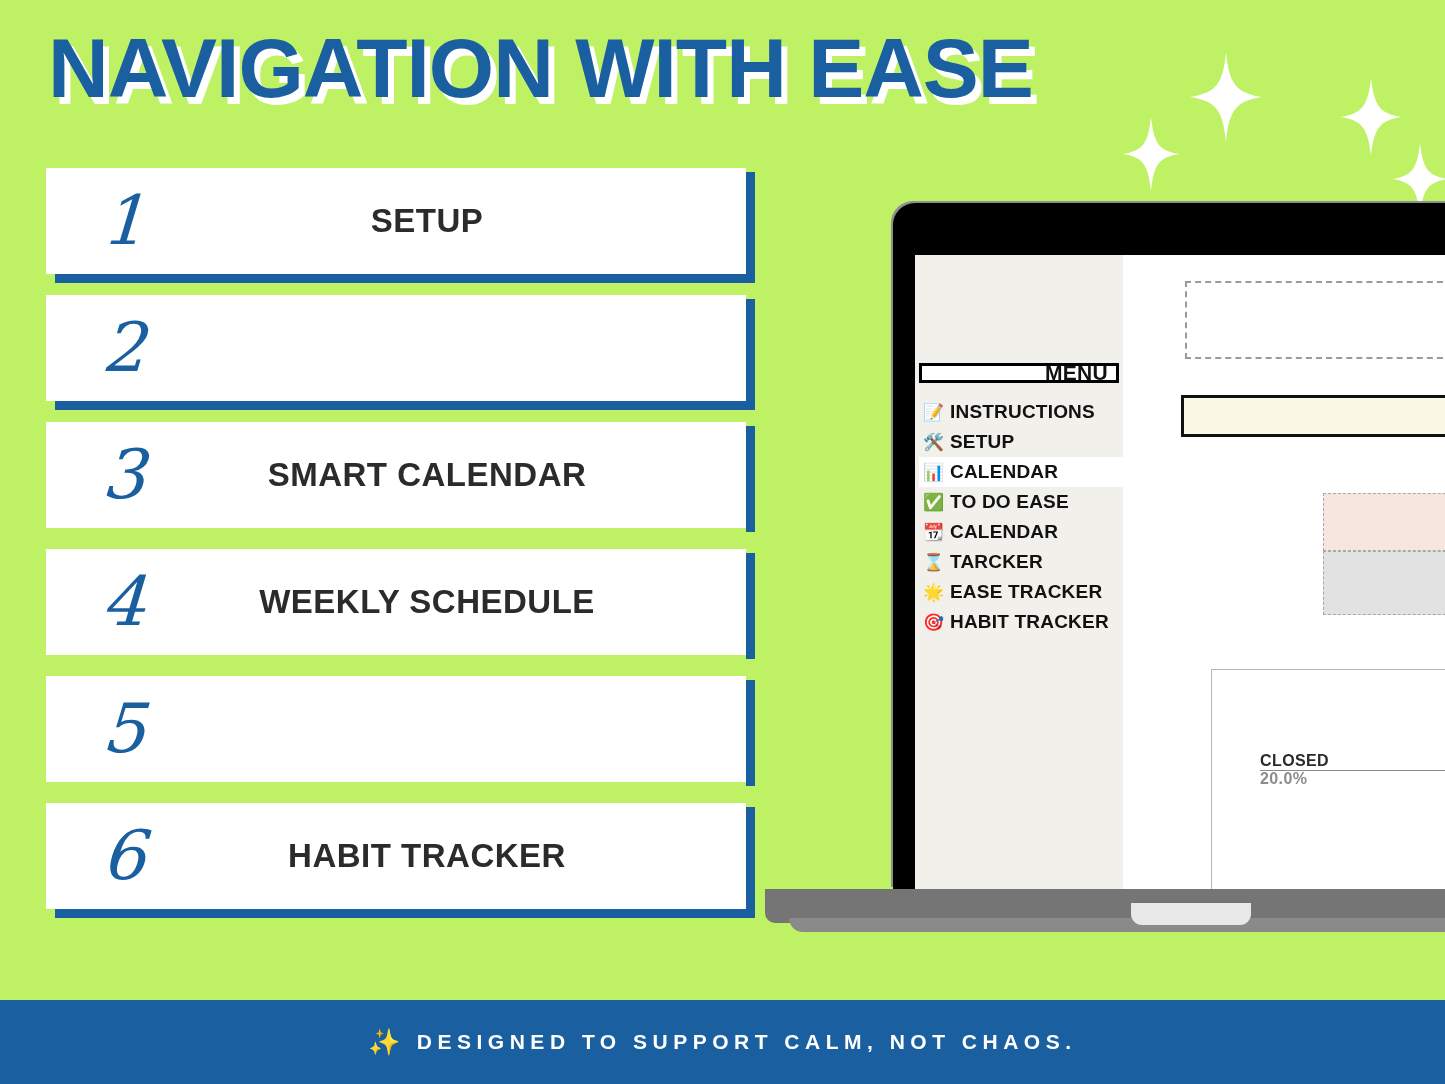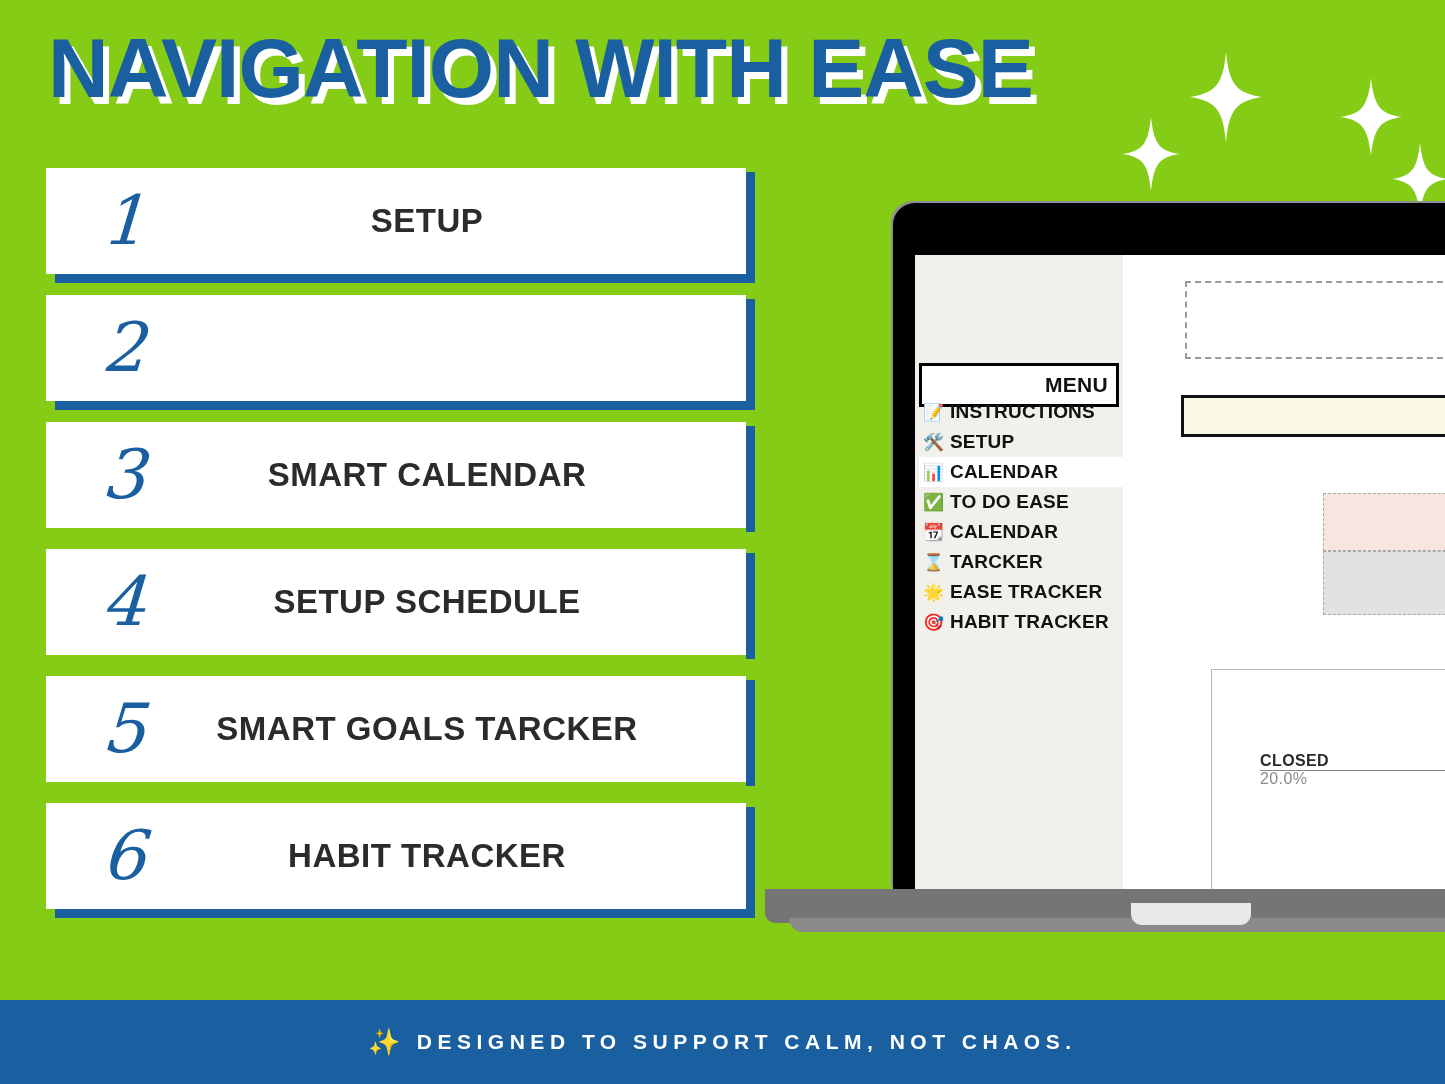--- a/index.html
+++ b/index.html
@@ -7,21 +7,21 @@
     padding: 0;
     background: #ffffff;
   }
   body {
     font-family: "Liberation Sans", sans-serif;
   }
   .canvas {
     position: relative;
     width: 1445px;
     height: 1084px;
-    background: #84cc16;
+    background: #bef264;
     overflow: hidden;
   }
 
   
   .page-title {
     position: absolute;
     left: 48px;
     top: 26px;
     font-size: 84px;
     font-weight: bold;
@@ -171,21 +171,21 @@
     top: 0;
     width: 208px;
     height: 100%;
     background: #f2f0ea;
   }
   .menu-header {
     position: absolute;
     left: 4px;
     top: 108px;
     width: 200px;
-    height: 44px;
+    height: 20px;
     background: #ffffff;
     border: 3px solid #000000;
     box-sizing: border-box;
     display: flex;
     align-items: center;
     justify-content: flex-end;
     padding-right: 8px;
     font-size: 21px;
     font-weight: bold;
     color: #111111;
@@ -297,21 +297,21 @@
     left: 48px;
     top: 82px;
     width: 200px;
     font-size: 16px;
     font-weight: bold;
     color: #2a2a2a;
     letter-spacing: 0.4px;
     line-height: 1.15;
   }
   .leader-pct {
-    font-weight: normal;
+    font-weight: bold;
     color: #8c8c8c;
     font-size: 16px;
   }
   .leader-line {
     position: absolute;
     left: 48px;
     top: 100px;
     width: 202px;
     height: 1px;
     background: #8a8a8a;
@@ -463,29 +463,28 @@
       <div class="card-inner">
         <span class="card-num">3</span>
         <span class="card-label">SMART CALENDAR</span>
       </div>
     </div>
 
     <div class="card">
       <div class="card-edge-right"></div>
       <div class="card-inner">
         <span class="card-num">4</span>
-        <span class="card-label">SETUP SCHEDULE</span>
+        <span class="card-label">WEEKLY SCHEDULE</span>
       </div>
     </div>
 
     <div class="card">
       <div class="card-edge-right"></div>
       <div class="card-inner">
         <span class="card-num">5</span>
-        <span class="card-label">SMART GOALS TARCKER</span>
       </div>
     </div>
 
     <div class="card">
       <div class="card-edge-right"></div>
       <div class="card-edge-bottom"></div>
       <div class="card-inner">
         <span class="card-num">6</span>
         <span class="card-label">HABIT TRACKER</span>
       </div>

